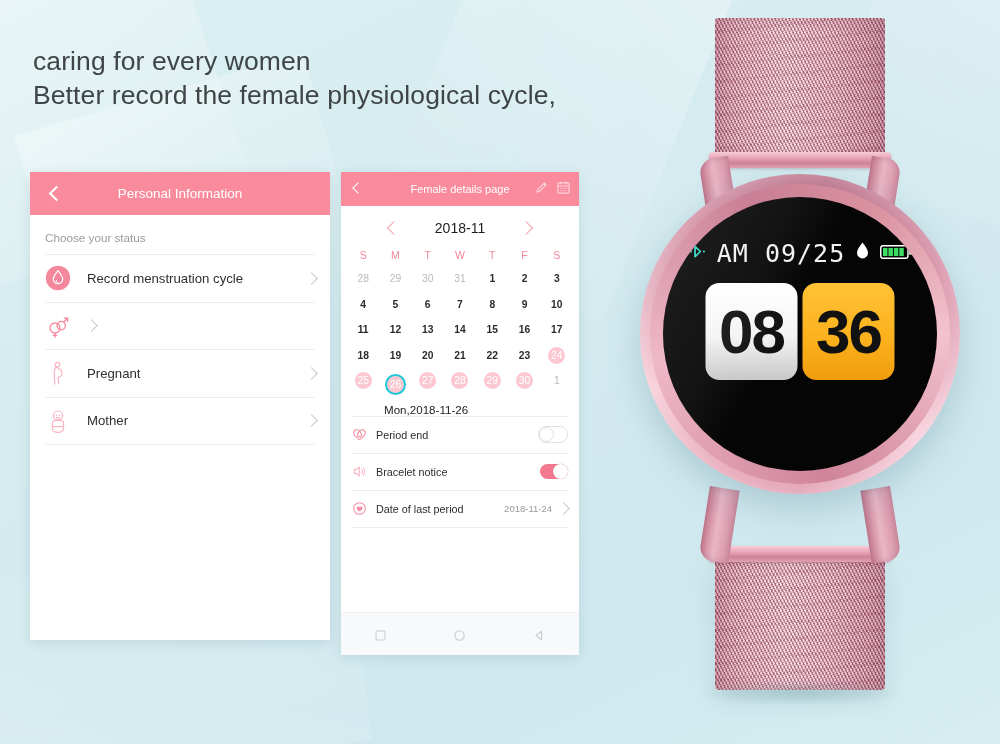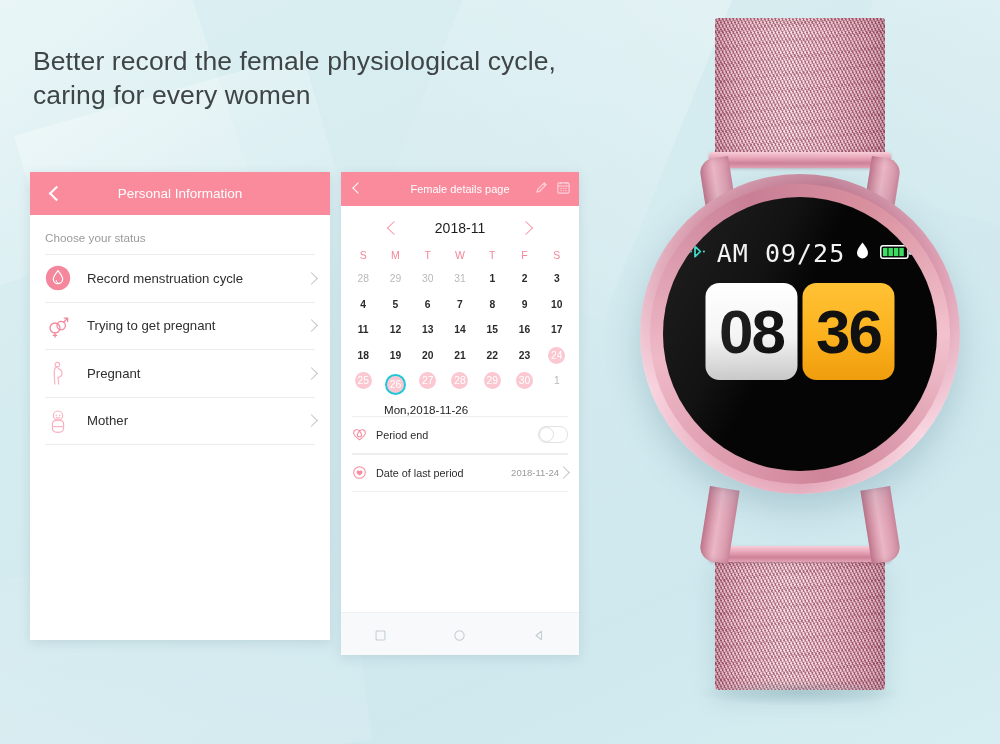--- a/index.html
+++ b/index.html
@@ -74,21 +74,21 @@
   .dnum.hl{background:#fbc8d2;color:#fff;font-weight:normal;}
   .dnum.today{background:#fbc8d2;color:#fff;box-shadow:0 0 0 2px #1fc8d8;font-weight:normal;margin-top:7px;}
 
   
   .dtitle{font-size:11.6px;color:#242424;padding:9px 0 0 11px;margin-left:32px;}
   .dsub{font-size:10.6px;color:#6e6e6e;padding:3px 0 8px 11px;}
   .sep2{height:1px;background:#eee;margin:0 11px;}
   .row2{display:flex;align-items:center;height:36px;padding:0 11px;}
   .row2 .ic2{width:15px;height:15px;flex:0 0 15px;margin-right:9px;}
   .row2 .lb2{flex:1;font-size:10.8px;color:#2d2d2d;}
-  .row2 .vl{font-size:9.5px;color:#9a9a9a;}
+  .row2 .vl{font-size:9.5px;color:#9a9a9a;margin-right:7px;}
   .tg{width:28px;height:15px;border-radius:8px;position:relative;flex:0 0 28px;}
   .tg.off{background:#fff;border:1px solid #e2e2e2;}
   .tg.off:after{content:"";position:absolute;left:0;top:0;width:15px;height:15px;border-radius:50%;
      background:#fff;border:1px solid #e0e0e0;box-sizing:border-box;}
   .tg.on{background:#f2798f;}
   .tg.on:after{content:"";position:absolute;right:0;top:0;width:15px;height:15px;border-radius:50%;
      background:#fff;box-shadow:0 0 2px rgba(0,0,0,.2);}
   .navbar{position:absolute;left:0;right:0;bottom:0;height:42px;background:#f7f9fa;
      border-top:1px solid #eef1f2;display:flex;align-items:center;justify-content:space-around;}
   .nbi{width:13px;height:13px;}
@@ -143,22 +143,22 @@
 
 <div id="bg">
   <div class="bshape s1"></div>
   <div class="bshape s2"></div>
   <div class="bshape s3"></div>
   <div class="bshape s4"></div>
   <div class="bshape s5"></div>
 </div>
 
 <div id="headline">
+  <span class="l">caring for every women</span>
   <span class="l">Better record the female physiological cycle,</span>
-  <span class="l">caring for every women</span>
 </div>
 
 <div class="phone" id="phone1">
   <div class="appbar">
     <div class="backchev"></div>
     <div class="title">Personal Information</div>
   </div>
 
   <div class="choose">Choose your status</div>
   <div class="sep"></div>
@@ -178,21 +178,20 @@
 
   <div class="row1">
     <span class="ic">
       <svg viewBox="0 0 26 26" width="26" height="26" fill="none" stroke="#f4879b" stroke-width="1.3">
         <circle cx="10" cy="15" r="5"></circle>
         <circle cx="16.2" cy="12.6" r="4.2"></circle>
         <path d="M18.6 9.2 L22.4 5.4 M19.2 5.1 L22.6 5.1 L22.6 8.5" stroke-linecap="round"></path>
         <path d="M10 20.4 L10 24.2 M8.2 22.3 L11.8 22.3" stroke-linecap="round"></path>
       </svg>
     </span>
-    <span class="lb">Trying to get pregnant</span>
     <span class="chev"></span>
   </div>
   <div class="sep"></div>
 
   <div class="row1">
     <span class="ic">
       <svg viewBox="0 0 26 26" width="26" height="26" fill="none" stroke="#f9b3c1" stroke-width="1.2">
         <circle cx="12.4" cy="4.6" r="2.3"></circle>
         <path d="M12.4 7.2 c-2.2 0-3 2.3-3.1 4.6 -.1 2.4 .2 5.6 .2 8.2 0 2 .4 3.6 .4 4.6"></path>
         <path d="M12.6 8.6 c2.9 .4 4.4 2.4 4.4 4.6 0 2.3-1.8 3.9-4.4 4.2"></path>
@@ -385,20 +384,31 @@
       <svg viewBox="0 0 16 16" width="15" height="15" fill="none" stroke="#f78da0" stroke-width="1.1">
         <path d="M8 13.6 C3.6 10.6 1.8 8.6 1.8 6.2 A3.3 3.3 0 0 1 8 4.6 A3.3 3.3 0 0 1 14.2 6.2 C14.2 8.6 12.4 10.6 8 13.6 z"></path>
         <path d="M8 4.1 c1.5 1.9 2.3 3 2.3 4.1 a2.3 2.3 0 0 1-4.6 0 c0-1.1 .8-2.2 2.3-4.1z"></path>
       </svg>
     </span>
     <span class="lb2">Period end</span>
     <span class="tg off"></span>
   </div>
   <div class="sep2"></div>
 
+  <div class="row2">
+    <span class="ic2">
+      <svg viewBox="0 0 16 16" width="15" height="15" fill="none" stroke="#f9b3c1" stroke-width="1.1">
+        <path d="M2.4 6 H4.6 L7.8 3.2 V12.8 L4.6 10 H2.4 z" stroke-linejoin="round"></path>
+        <path d="M10.1 5.6 a3.4 3.4 0 0 1 0 4.8" stroke-linecap="round"></path>
+        <path d="M12.2 4.2 a5.6 5.6 0 0 1 0 7.6" stroke-linecap="round"></path>
+      </svg>
+    </span>
+    <span class="lb2">Bracelet notice</span>
+    <span class="tg on"></span>
+  </div>
   <div class="sep2"></div>
 
   <div class="row2">
     <span class="ic2">
       <svg viewBox="0 0 16 16" width="15" height="15" fill="none" stroke="#f78da0" stroke-width="1.1">
         <circle cx="8" cy="8" r="6.2"></circle>
         <path d="M8 11.3 C5.7 9.7 4.8 8.7 4.8 7.4 A1.8 1.8 0 0 1 8 6.5 A1.8 1.8 0 0 1 11.2 7.4 C11.2 8.7 10.3 9.7 8 11.3z" fill="#f78da0" stroke="none"></path>
       </svg>
     </span>
     <span class="lb2">Date of last period</span>

